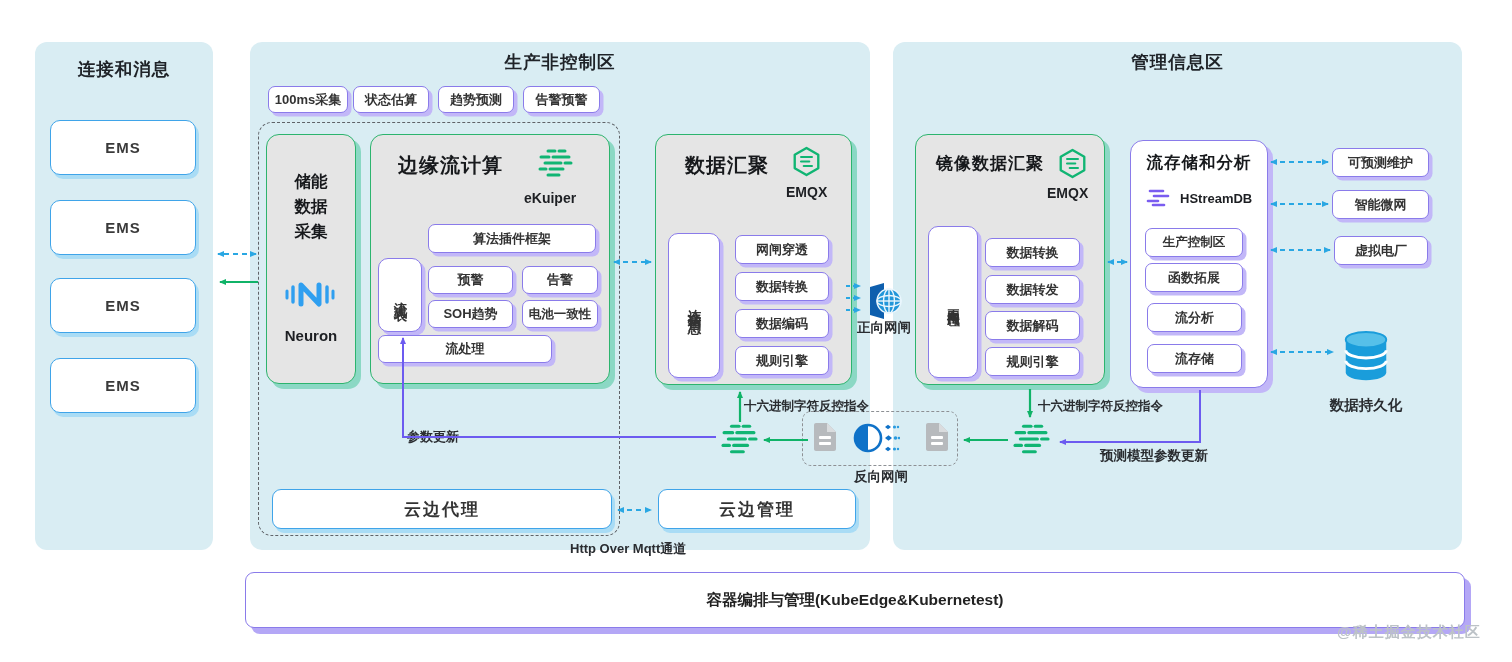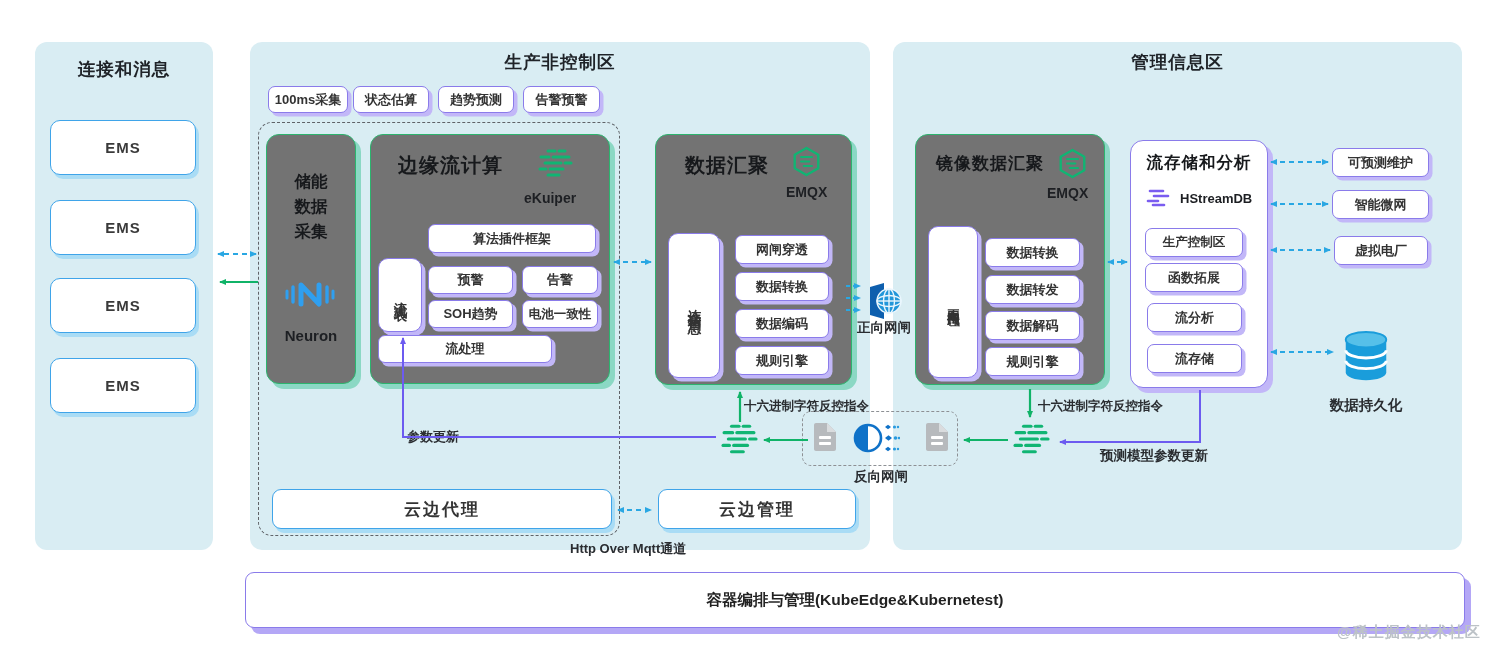--- a/index.html
+++ b/index.html
@@ -7,21 +7,21 @@
   .canvas { position:relative; width:1512px; height:662px; background:#ffffff; overflow:hidden; }
 
   .zone { position:absolute; background:#d9edf3; border-radius:12px; }
   .zone-title { position:absolute; text-align:center; font-size:17.5px; font-weight:bold; color:#1f2328; letter-spacing:1px; }
 
   .whitebox { position:absolute; background:#fff; display:flex; align-items:center; justify-content:center; }
 
   .bluebox  { border:1.6px solid #3fa4e9; border-radius:9px; box-shadow:3px 4px 0 #a9dcf5; font-size:17px; font-weight:bold; color:#333; letter-spacing:2px; }
   .ems      { border:1.5px solid #3fa4e9; border-radius:10px; box-shadow:3px 4px 0 #a9dcf5; font-size:15px; font-weight:600; color:#3a3a3a; letter-spacing:1px; }
 
-  .gpanel   { position:absolute; background:#737373; border:1.7px solid #2cb46e; border-radius:13px; box-shadow:5px 5px 0 #8bd8c4; }
+  .gpanel   { position:absolute; background:#e5e5e5; border:1.7px solid #2cb46e; border-radius:13px; box-shadow:5px 5px 0 #8bd8c4; }
   .ppanel   { position:absolute; background:#fff; border:1.7px solid #8a7bea; border-radius:13px; box-shadow:5px 5px 0 #c2b7f8; }
 
   .pchip    { position:absolute; background:#fff; border:1.5px solid #8a7bea; border-radius:7px; box-shadow:3.5px 3.5px 0 #c2b7f8; display:flex; align-items:center; justify-content:center; font-size:13px; font-weight:600; color:#333; }
   .pchip.sm { font-size:12.5px; }
   .vchip    { writing-mode:vertical-lr; text-orientation:upright; letter-spacing:3px; border-radius:10px; font-size:13.5px; }
 
   .panel-title { position:absolute; font-size:20px; font-weight:bold; color:#17191c; letter-spacing:1px; }
   .prod-label  { position:absolute; font-size:14px; font-weight:600; color:#1d1f23; }
 
   .dashedbox { position:absolute; border:1.6px dashed #5f6368; border-radius:14px; }

